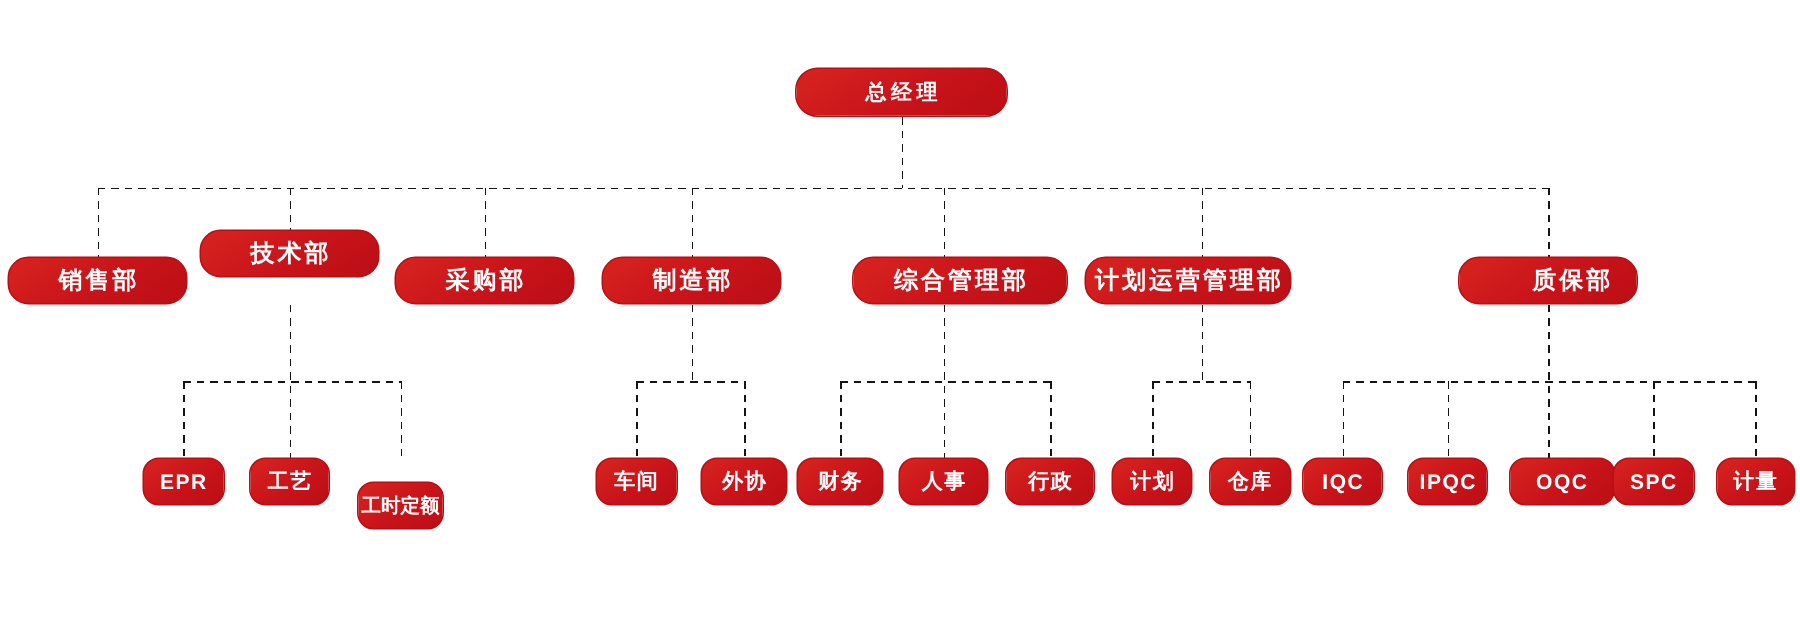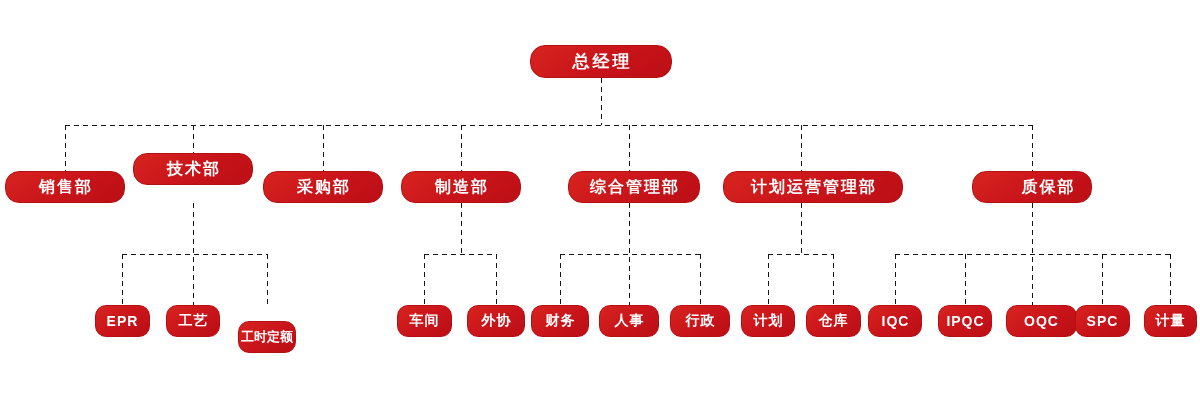--- a/index.html
+++ b/index.html
@@ -29,21 +29,21 @@
     align-items: center;
     justify-content: center;
     color: #ffffff;
     font-weight: 700;
     white-space: nowrap;
     background: linear-gradient(145deg, #d8241f 0%, #c8131a 55%, #bb0f15 100%);
     border: 1px solid #b61014;
     text-align: center;
   }
   .lvl1 {
-    font-size: 17px;
+    font-size: 14px;
     letter-spacing: 3px;
     text-indent: 3px;
     border-radius: 15px;
   }
   .lvl2 {
     font-size: 16px;
     letter-spacing: 2px;
     text-indent: 2px;
     border-radius: 14px;
   }
@@ -95,22 +95,22 @@
       <line x1="965.5" x2="965.5" y1="254" y2="305" stroke="#141414" stroke-width="1" stroke-dasharray="5 4" shape-rendering="crispEdges"></line>
       <line x1="1102.5" x2="1102.5" y1="254" y2="305" stroke="#141414" stroke-width="1" stroke-dasharray="5 4" shape-rendering="crispEdges"></line>
       <line x1="1170.5" x2="1170.5" y1="254" y2="305" stroke="#141414" stroke-width="1" stroke-dasharray="5 4" shape-rendering="crispEdges"></line>
     </svg>
   <div id="nodes-layer">
       <div class="node lvl1" style="left: 530px; top: 45px; width: 142px; height: 33px;">总经理</div>
       <div class="node lvl2" style="left: 5px; top: 171px; width: 120px; height: 32px;">销售部</div>
       <div class="node lvl2" style="left: 133px; top: 153px; width: 120px; height: 32px;">技术部</div>
       <div class="node lvl2" style="left: 263px; top: 171px; width: 120px; height: 32px;">采购部</div>
       <div class="node lvl2" style="left: 401px; top: 171px; width: 120px; height: 32px;">制造部</div>
-      <div class="node lvl2" style="left: 568px; top: 171px; width: 132px; height: 32px;">综合管理部</div>
-      <div class="node lvl2" style="left: 723px; top: 171px; width: 180px; height: 32px;">计划运营管理部</div>
+      <div class="node lvl2" style="left: 568px; top: 171px; width: 144px; height: 32px;">综合管理部</div>
+      <div class="node lvl2" style="left: 723px; top: 171px; width: 138px; height: 32px;">计划运营管理部</div>
       <div class="node lvl2" style="left: 972px; top: 171px; width: 120px; height: 32px; padding-left: 31px;">质保部</div>
       <div class="node lvl3" style="left: 94.5px; top: 305px; width: 55px; height: 32px;">EPR</div>
       <div class="node lvl3" style="left: 166px; top: 305px; width: 54px; height: 32px;">工艺</div>
       <div class="node lvl3 tight" style="left: 238px; top: 305px; width: 58px; height: 32px; margin-top: 16px;">工时定额</div>
       <div class="node lvl3" style="left: 396.5px; top: 305px; width: 55px; height: 32px;">车间</div>
       <div class="node lvl3" style="left: 467px; top: 305px; width: 58px; height: 32px;">外协</div>
       <div class="node lvl3" style="left: 531px; top: 305px; width: 58px; height: 32px;">财务</div>
       <div class="node lvl3" style="left: 599px; top: 305px; width: 60px; height: 32px;">人事</div>
       <div class="node lvl3" style="left: 670px; top: 305px; width: 60px; height: 32px;">行政</div>
       <div class="node lvl3" style="left: 741px; top: 305px; width: 54px; height: 32px;">计划</div>

